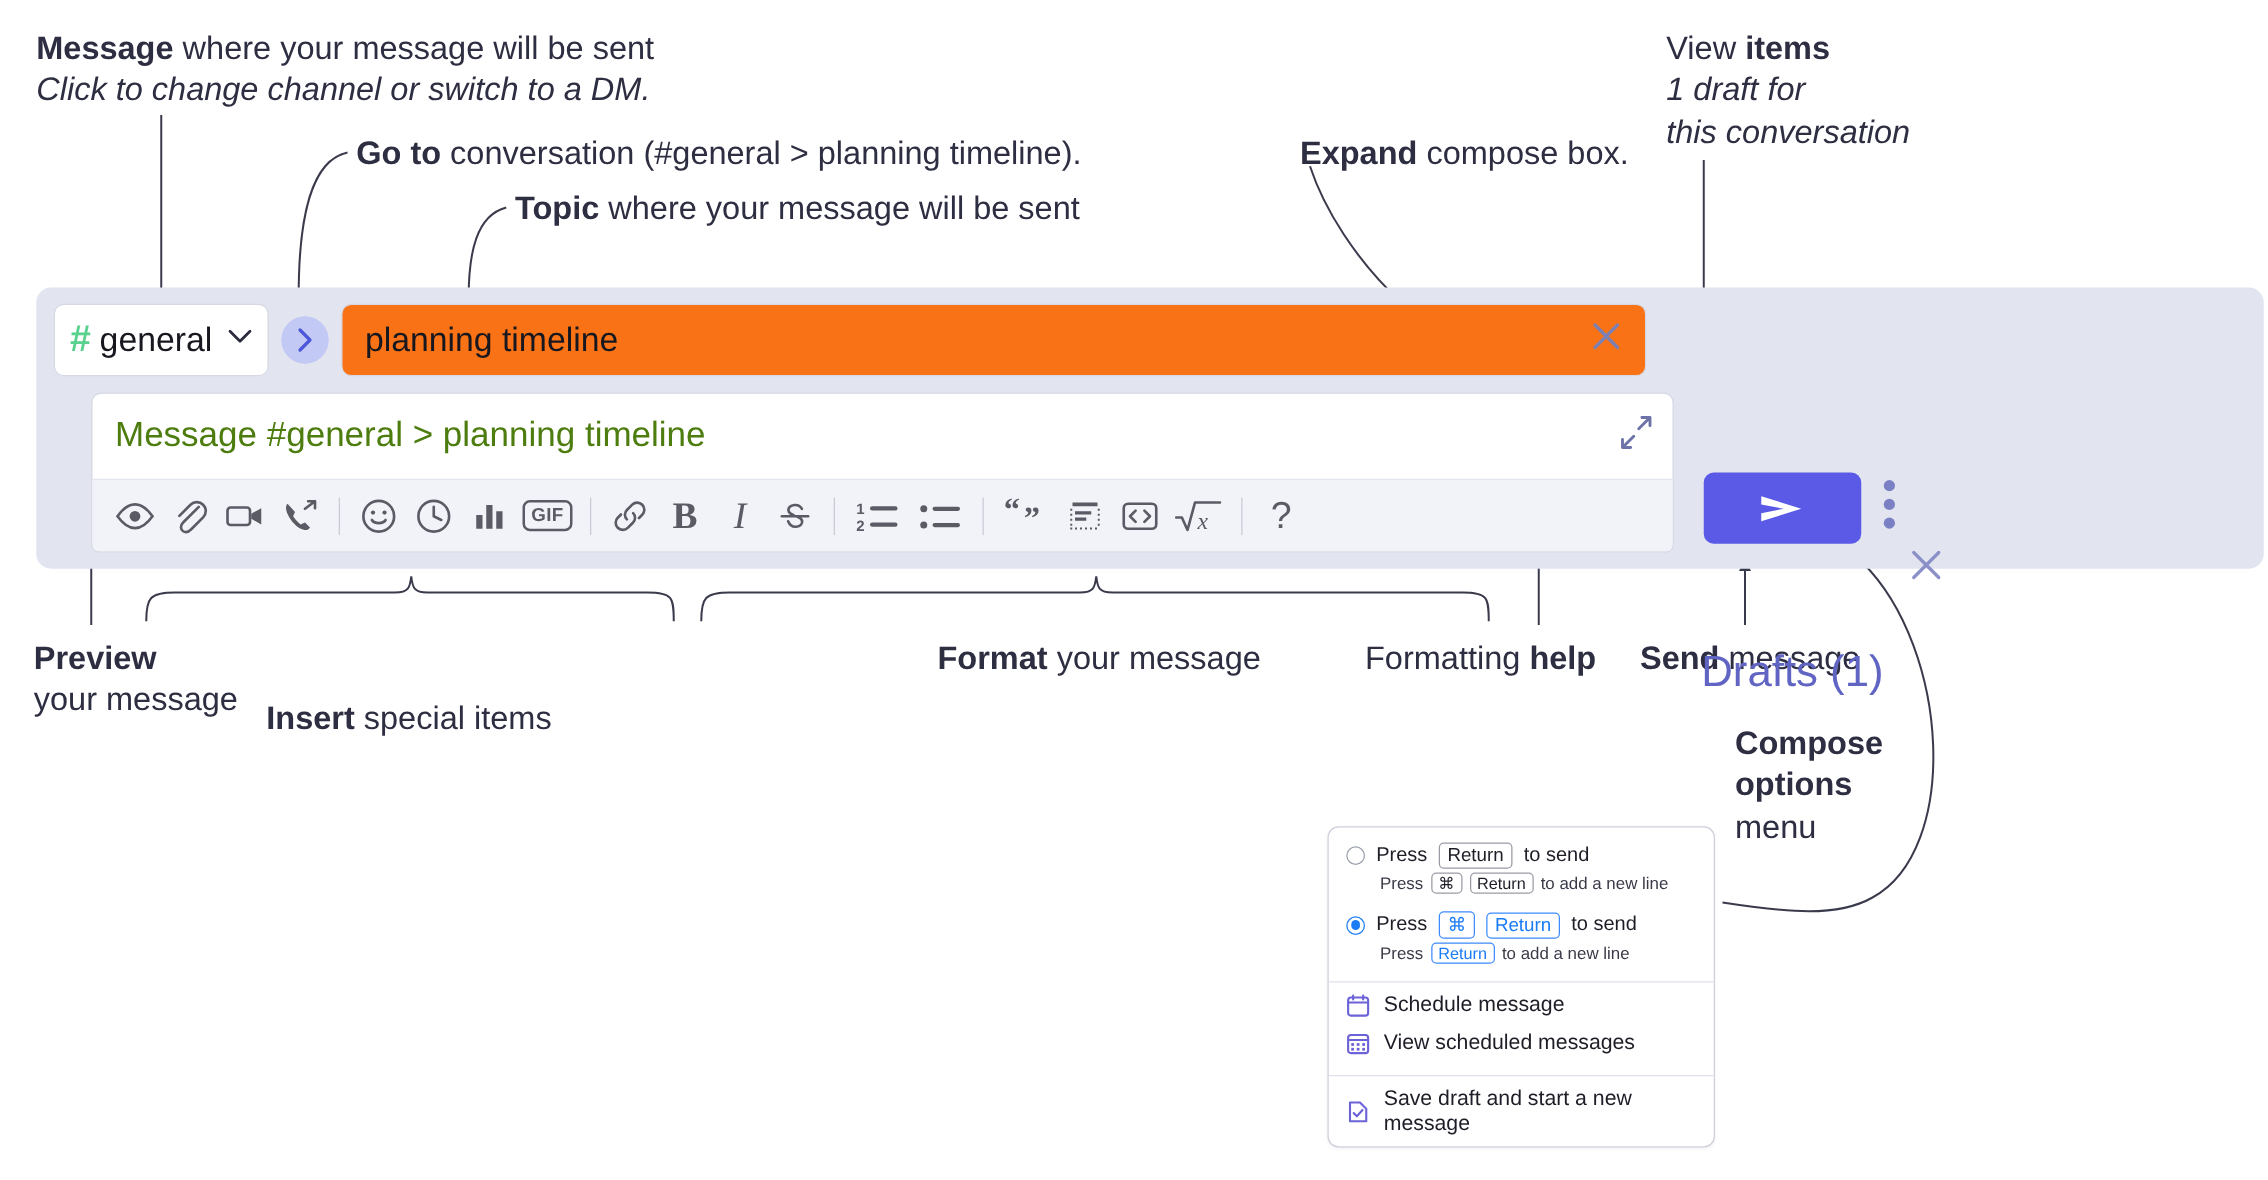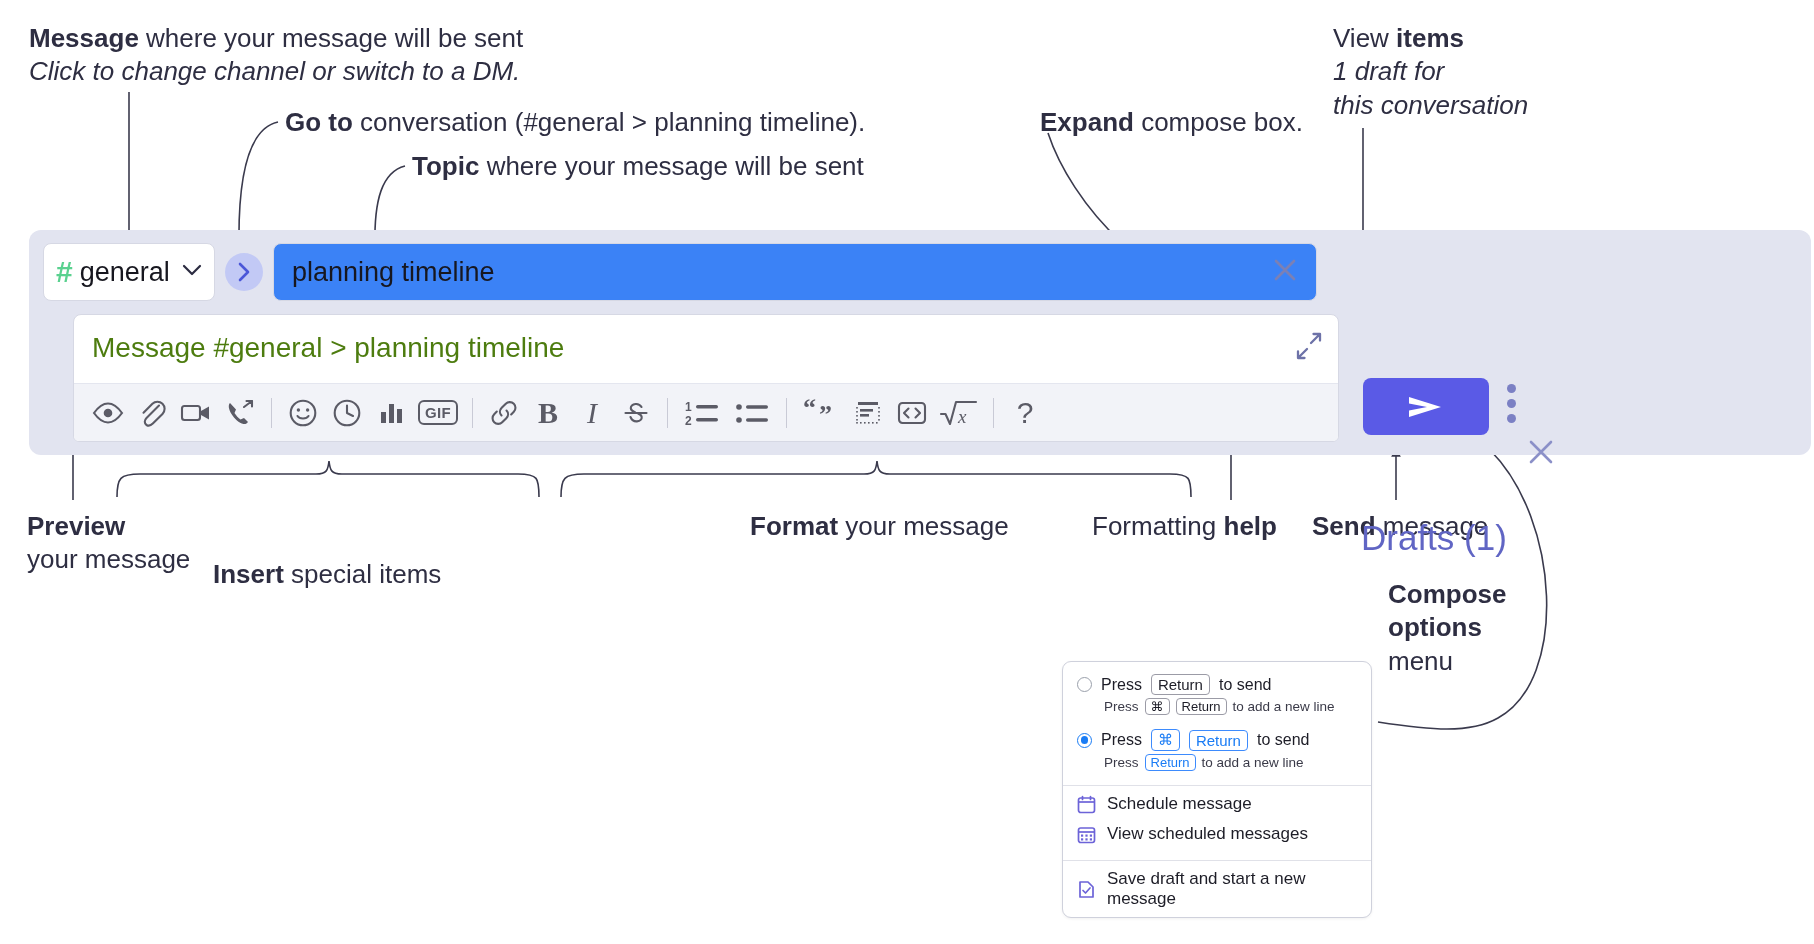--- a/index.html
+++ b/index.html
@@ -37,21 +37,21 @@
   .channel-name { font-size:27px; color:#17171f; }
   .chev { margin-left:auto; color:#2b2b40; font-size:16px; }
 
   .goto-btn {
     width:38px; height:38px; border-radius:50%; background:#c2c9f5;
     display:flex; align-items:center; justify-content:center;
     color:#4b57d8; font-size:22px; font-weight:700; flex:none;
   }
 
   .topic-field {
-    width:1044px; height:58px; background:#3b82f6; border:1px solid #d6d8e4;
+    width:1044px; height:58px; background:#f97316; border:1px solid #d6d8e4;
     border-radius:8px; display:flex; align-items:center; padding:0 16px 0 18px;
   }
   .topic-value { font-size:27px; color:#17171f; }
   .topic-clear { margin-left:auto; color:#7b80b5; font-size:30px; line-height:1; }
 
   .msg-box {
     position:absolute; left:44px; top:84px; width:1266px; height:128px;
     background:#ffffff; border:1px solid #d6d8e4; border-radius:8px 8px 6px 6px;
     overflow:hidden;
   }

